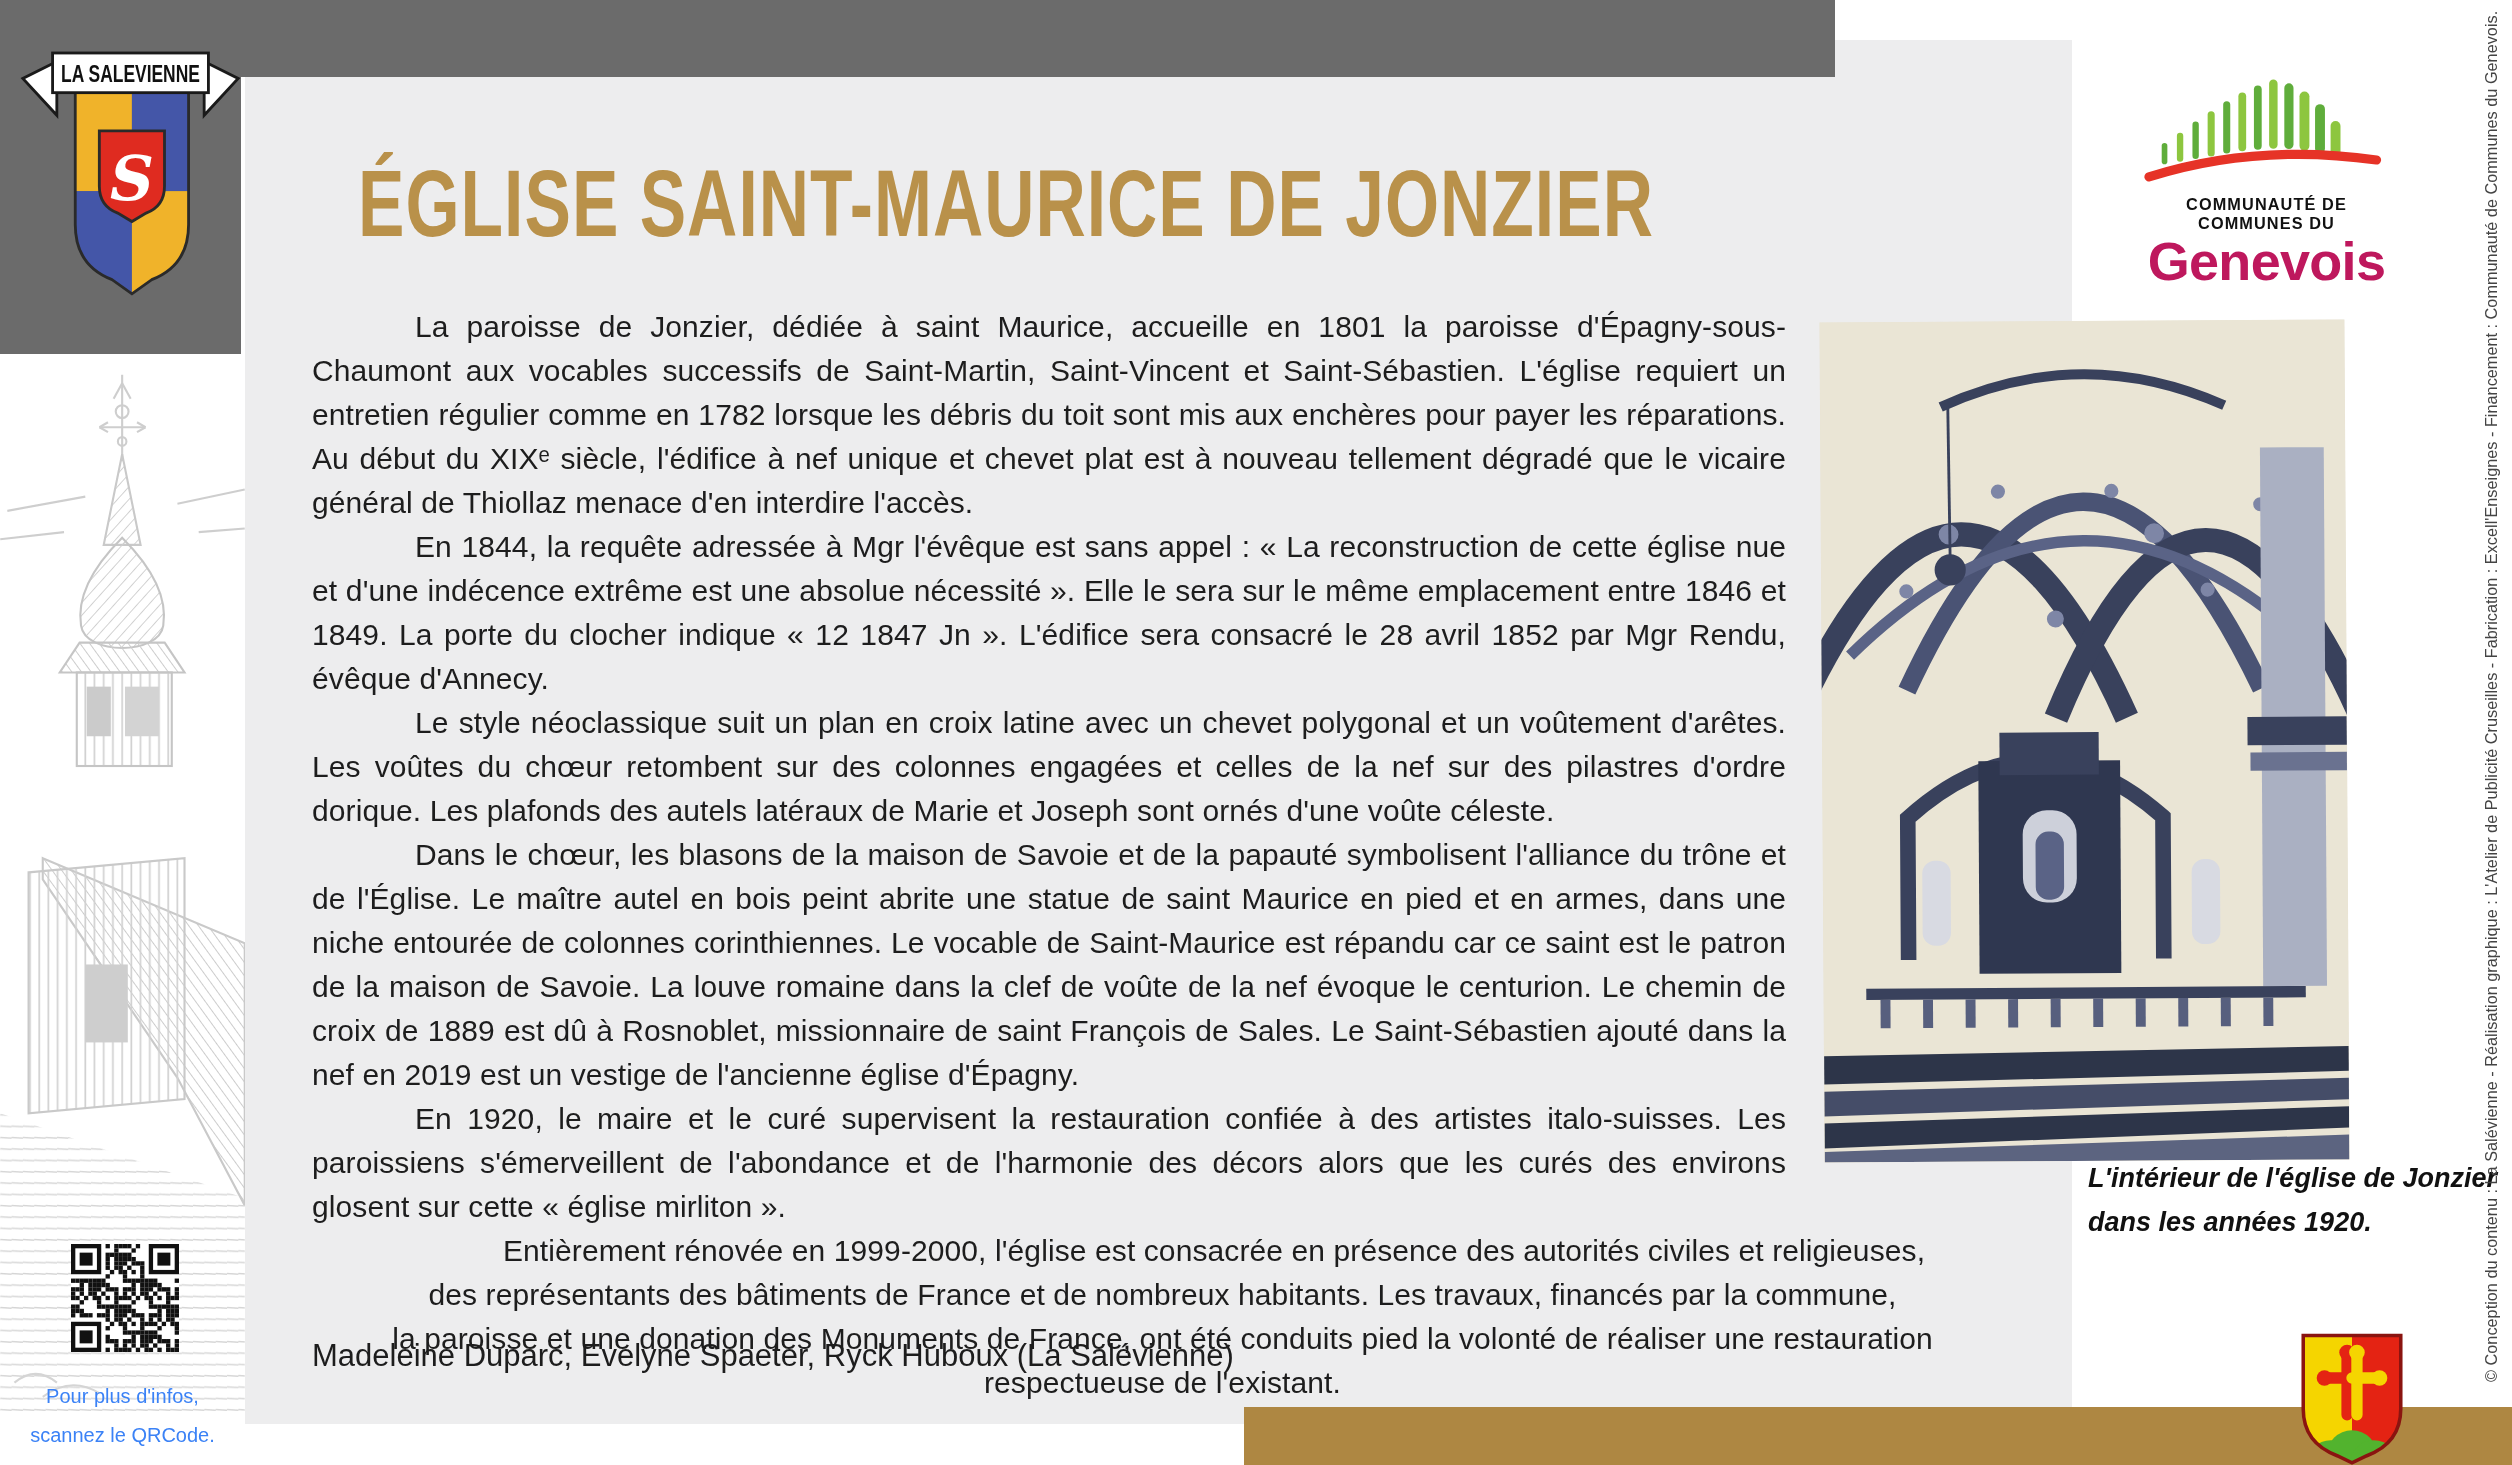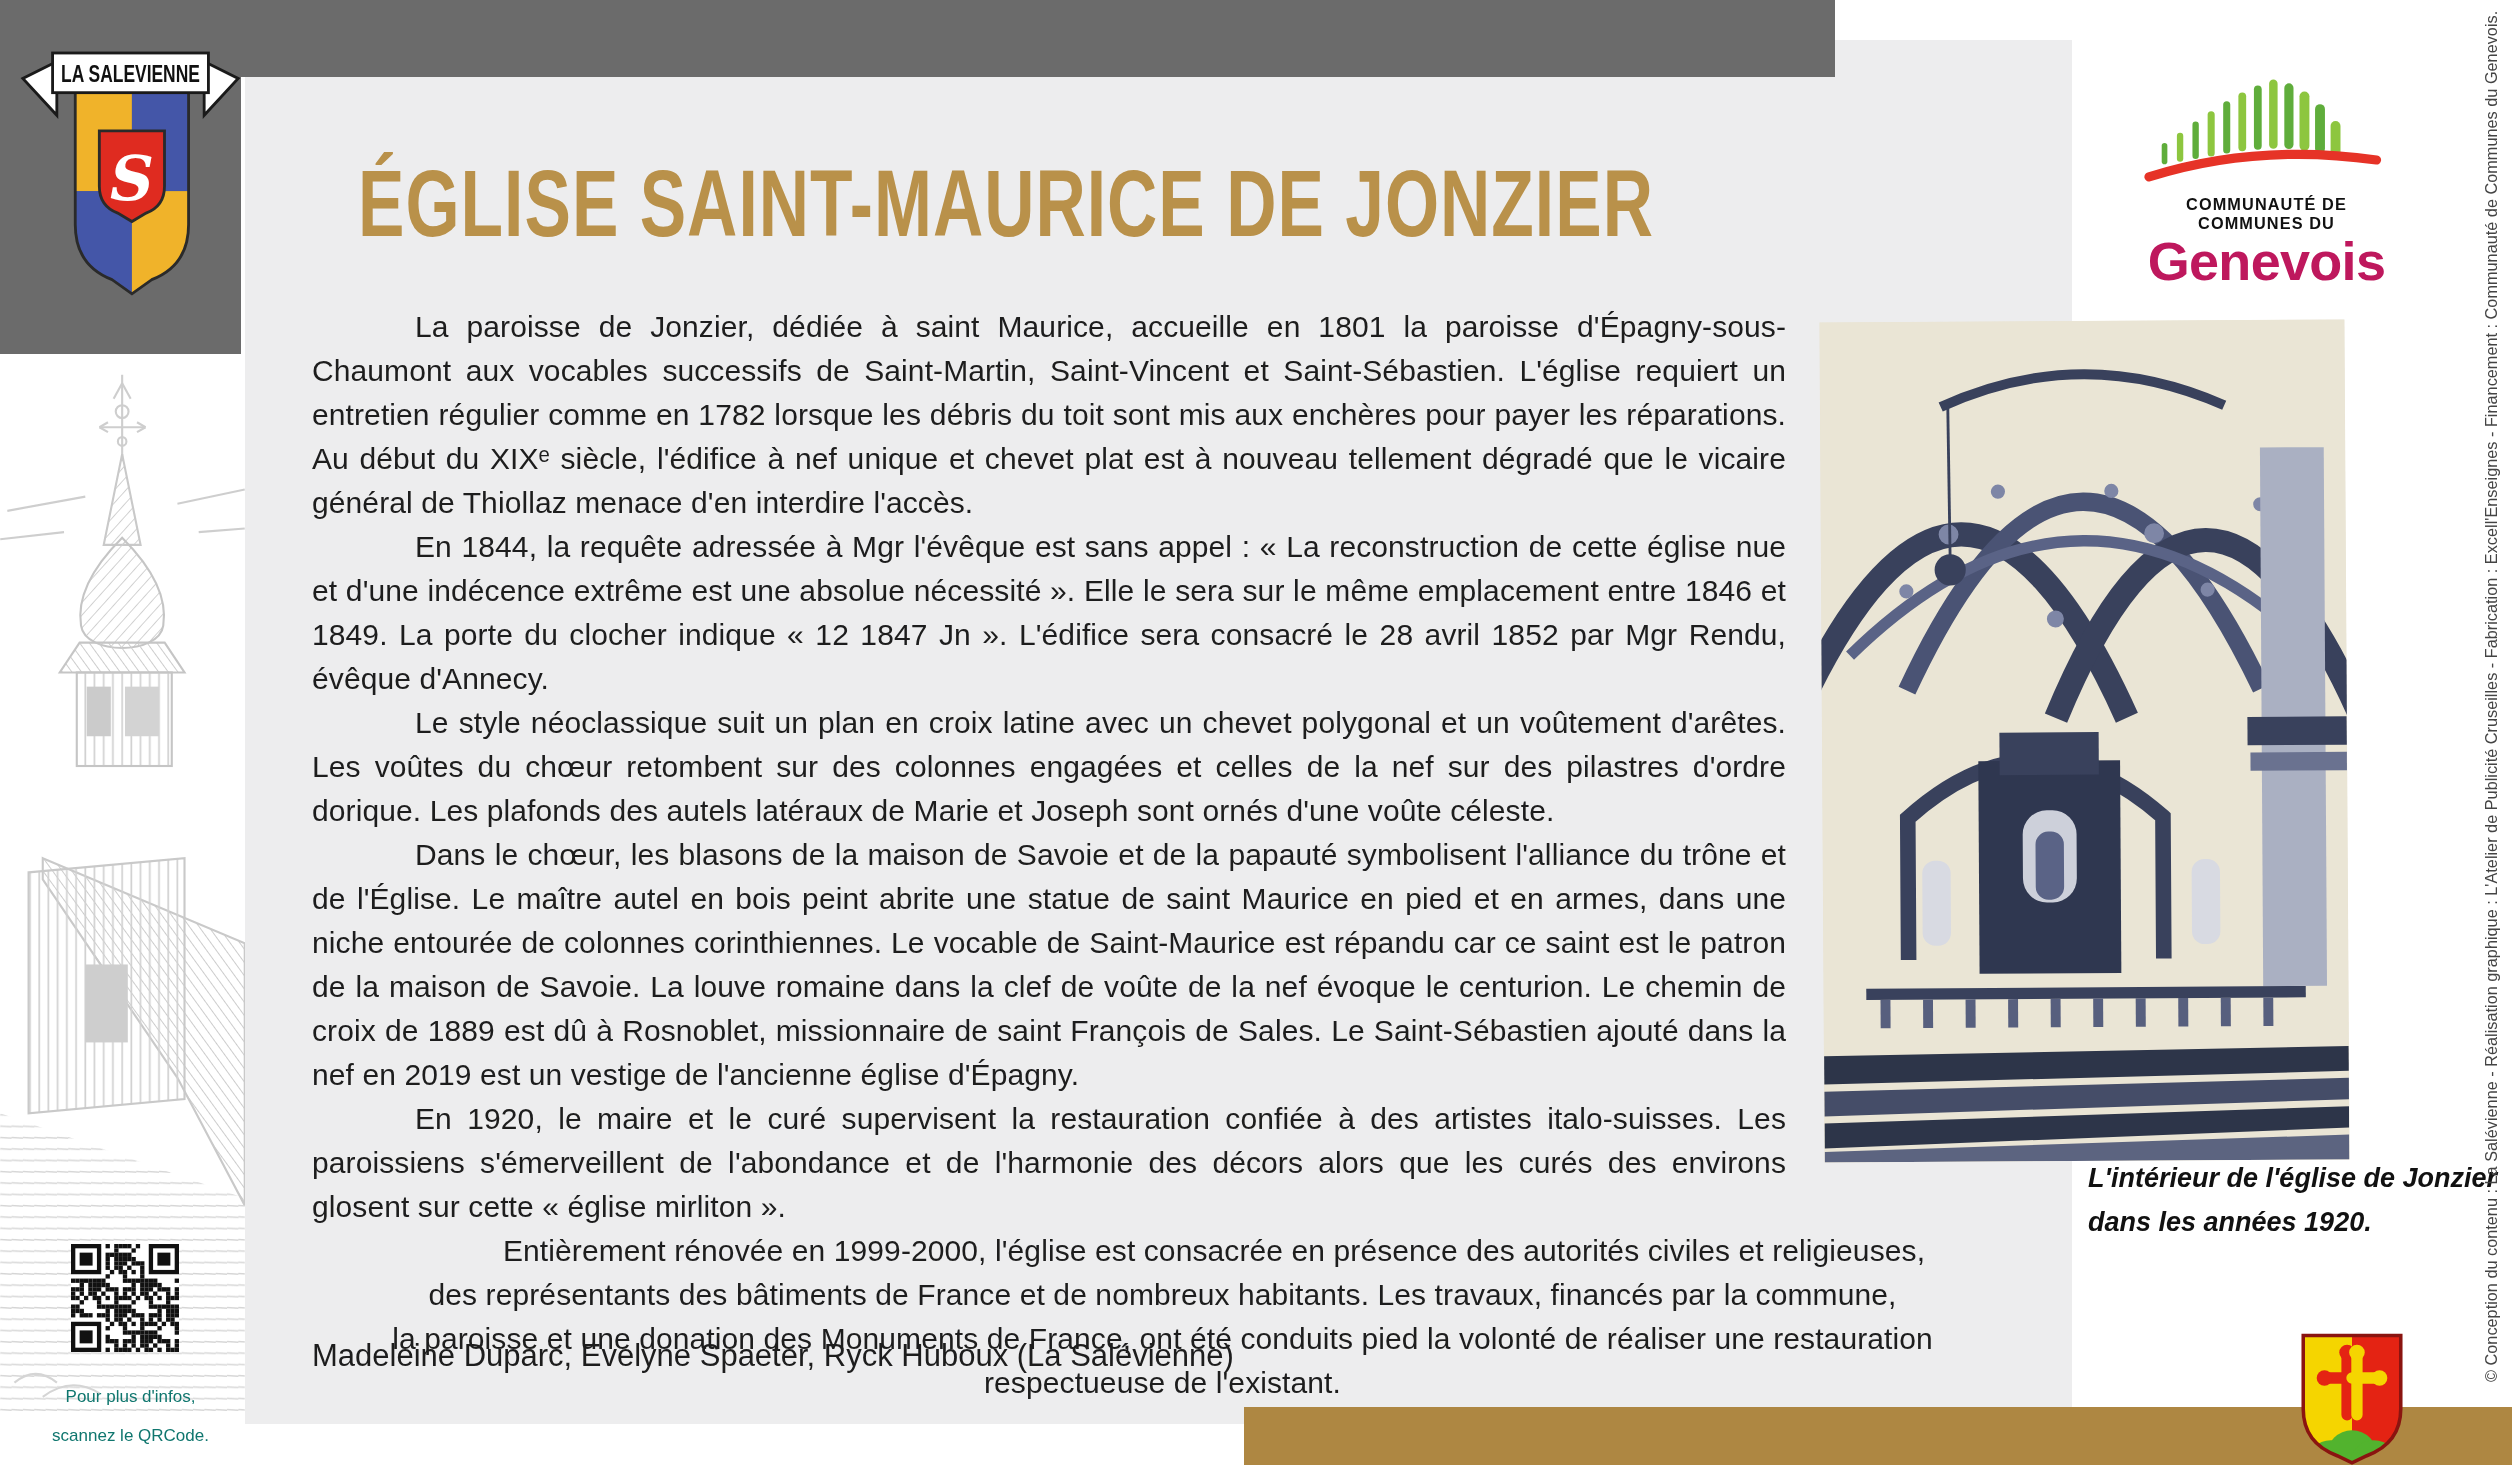--- a/index.html
+++ b/index.html
@@ -37,21 +37,21 @@
   
   .genevois{position:absolute;left:2132px;top:78px;width:269px;text-align:center;}
   .genevois .caps{font-size:16.3px;font-weight:bold;letter-spacing:1.1px;color:#111;margin-top:9px;}
   .genevois .big{font-size:54px;font-weight:bold;color:#be185d;margin-top:-2.8px;letter-spacing:-0.7px;}
   .credits{position:absolute;left:2482px;top:1382px;width:1163px;font-size:16.3px;color:#444;
            transform:rotate(-90deg);transform-origin:0 0;white-space:nowrap;}
 
   
   .qr{position:absolute;left:71px;top:1244px;width:108px;height:108px;background:#fff;}
   .qr-caption{position:absolute;left:0px;top:1377px;width:245px;text-align:center;
-              font-size:17px;line-height:39px;color:#0f766e;padding-left:8px;}
+              font-size:20px;line-height:39px;color:#3b82f6;}
 
   .banner{position:absolute;left:20px;top:47px;}
   .sketch{position:absolute;left:0px;top:362px;opacity:.85;}
   .jonzier{position:absolute;left:2299px;top:1331px;}
 </style>
 </head>
 <body>
 
 <div id="canvas">
 

